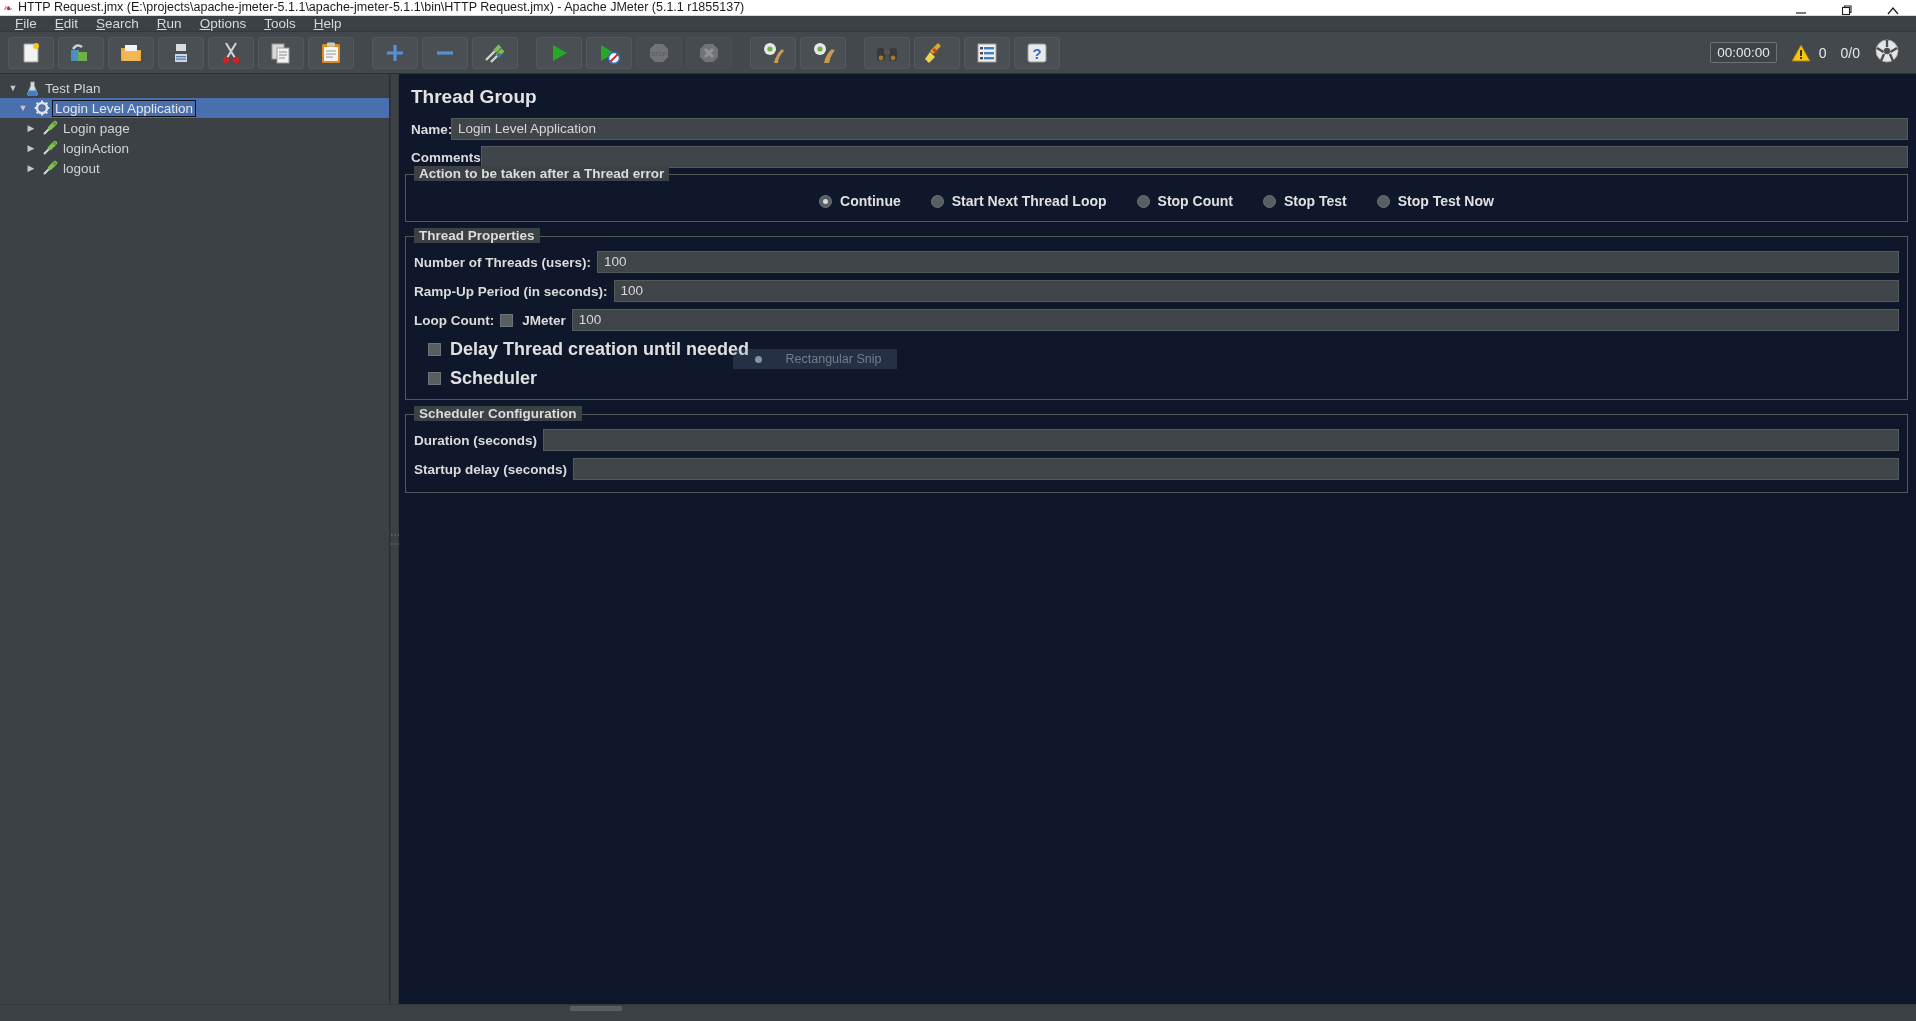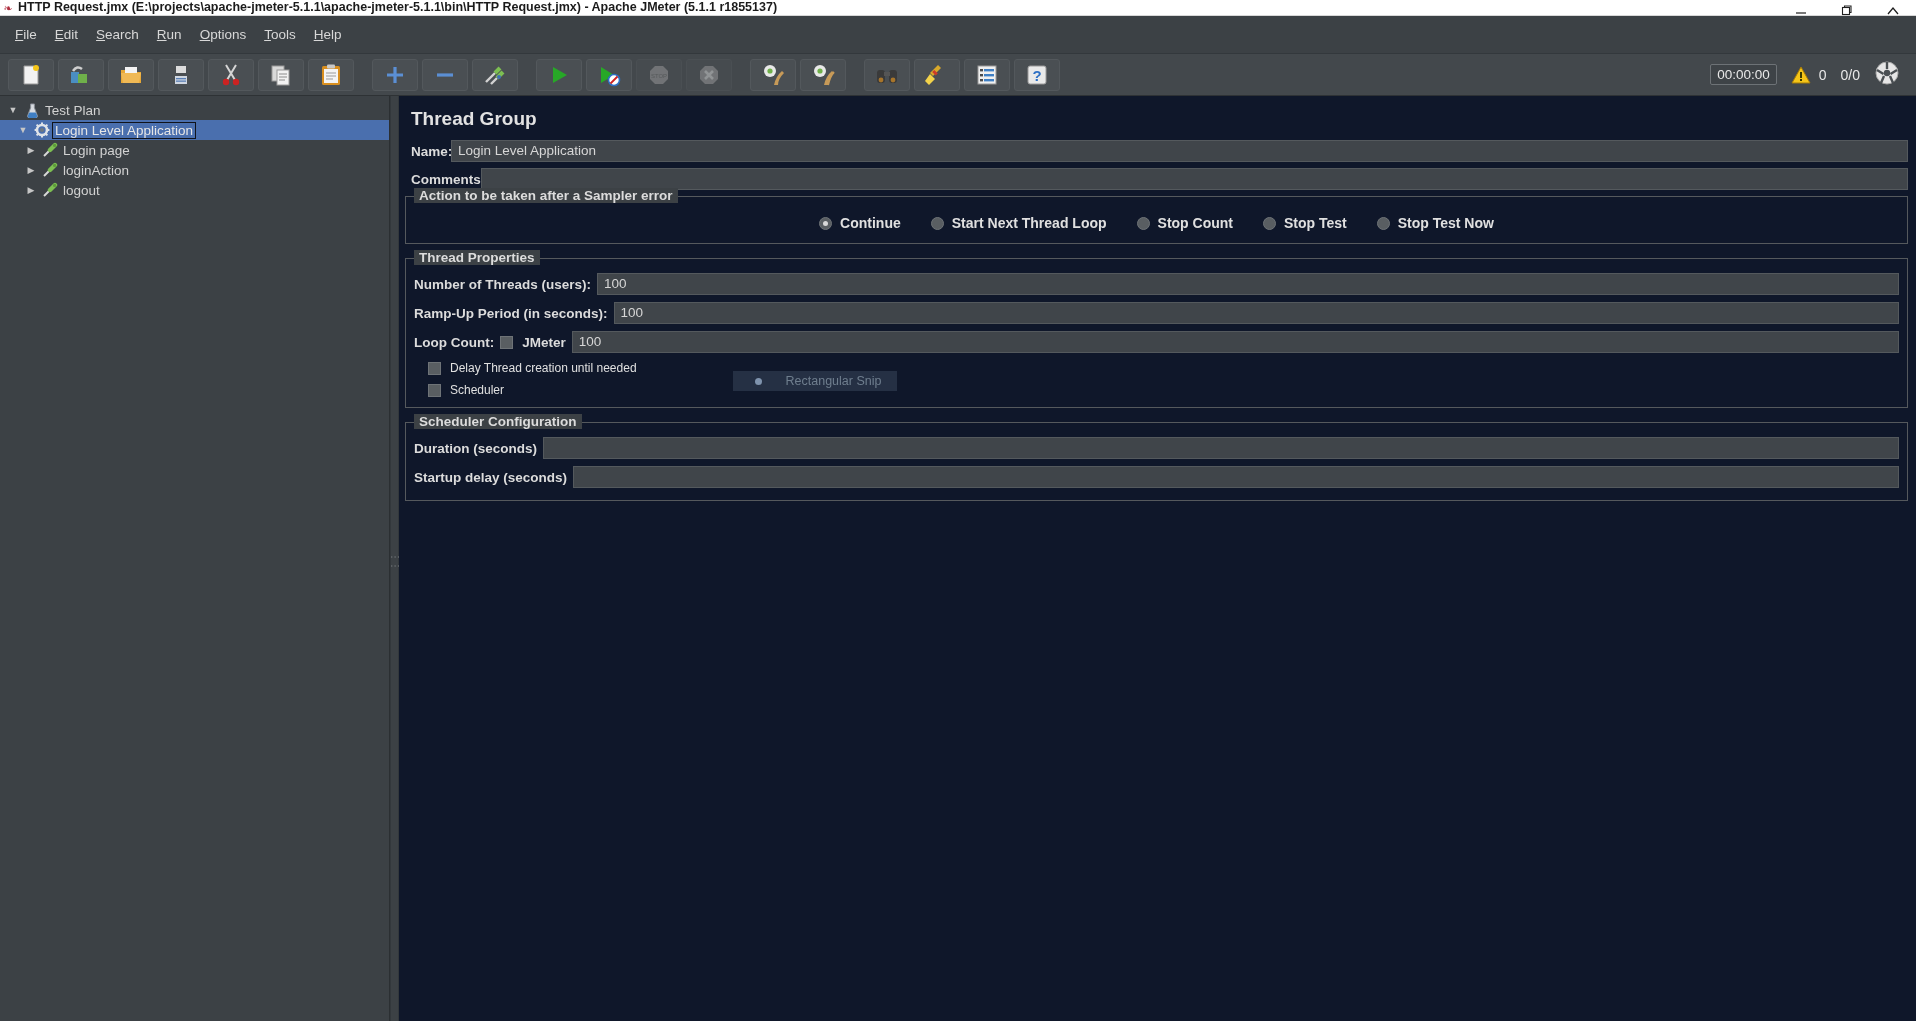--- a/index.html
+++ b/index.html
@@ -11,29 +11,29 @@
   }
   
   .titlebar {
     height: 16px; background: #ffffff; position: relative;
     display: flex; align-items: center;
     border-bottom: 1px solid #d8d8d8;
   }
   .titlebar-icon { width: 16px; text-align: center; color: #b03040; font-size: 11px; line-height: 16px; }
   .titlebar-text {
     font-size: 12.5px; color: #1b1b1b; white-space: nowrap;
-    margin-left: 2px; position: relative; top: -1px; font-weight: bold;
+    margin-left: 2px; position: relative; top: -1px;
   }
   .win-controls { position: absolute; right: 0; top: 0; height: 16px; display: flex; }
   .win-btn { width: 46px; height: 16px; display: flex; align-items: flex-end; justify-content: center; }
   .win-btn svg { display: block; }
   .win-btn.close { }
   
   .menubar {
-    height: 38px; background: #3c4145; display: flex; align-items: center;
+    height: 16px; background: #3c4145; display: flex; align-items: center;
     padding-left: 6px; border-bottom: 1px solid #33383c;
   }
   .menu-item {
     color: #d8d8d8; font-size: 13.5px; padding: 2px 9px; white-space: nowrap;
   }
   .menu-item u { text-decoration: underline; }
   
   .toolbar {
     height: 42px; background: #43484c; display: flex; align-items: center;
     padding: 0 6px; gap: 0px; border-bottom: 1px solid #2e3235;
@@ -107,21 +107,21 @@
   .radio.checked::after {
     content: ''; position: absolute; left: 3px; top: 3px;
     width: 5px; height: 5px; border-radius: 50%; background: #d8d8d8;
   }
   .radio-label { color: #e0e0e0; font-size: 14px; font-weight: bold; white-space: nowrap; }
   .checkbox {
     width: 13px; height: 13px; background: #595e62; border: 1px solid #6e7377;
     display: inline-block;
   }
   .cb-row { display: flex; align-items: center; gap: 9px; margin: 8px 0 0 14px; }
-  .cb-label { color: #e0e0e0; font-size: 12px; font-weight: normal; }
+  .cb-label { color: #e0e0e0; font-size: 18px; font-weight: bold; }
   .warn-line { display: flex; align-items: center; gap: 7px; margin: 2px 0 10px 2px; }
   .warn-text { color: #e4e4e4; font-size: 13.5px; font-weight: bold; }
   .tp-row { display: flex; align-items: center; margin-bottom: 7px; }
   .tp-lbl { color: #dcdcdc; font-size: 13.5px; font-weight: bold; white-space: nowrap; margin-right: 6px; }
   
   .snip-overlay {
     position: absolute; left: 733px; top: 275px; width: 164px; height: 20px;
     background: rgba(120,140,165,0.22); display: flex; align-items: center;
     gap: 24px; padding-left: 6px; pointer-events: none; justify-content: center;
   }
@@ -424,21 +424,21 @@
       <span class="lbl" style="width:46px;padding-left:6px;">Name:</span>
       <span class="field">Login Level Application</span>
     </div>
 
     <div class="row" style="margin-bottom:4px;">
       <span class="lbl" style="width:76px;padding-left:6px;">Comments:</span>
       <span class="field"></span>
     </div>
 
     <div class="groupbox" style="padding:14px 8px 12px 8px;">
-      <span class="group-title">Action to be taken after a Sampler error</span>
+      <span class="group-title">Action to be taken after a Thread error</span>
       <div class="radio-row">
         <span class="radio-wrap">
           <span class="radio checked"></span>
           <span class="radio-label">Continue</span>
         </span>
         <span class="radio-wrap">
           <span class="radio"></span>
           <span class="radio-label">Start Next Thread Loop</span>
         </span>
         <span class="radio-wrap">

